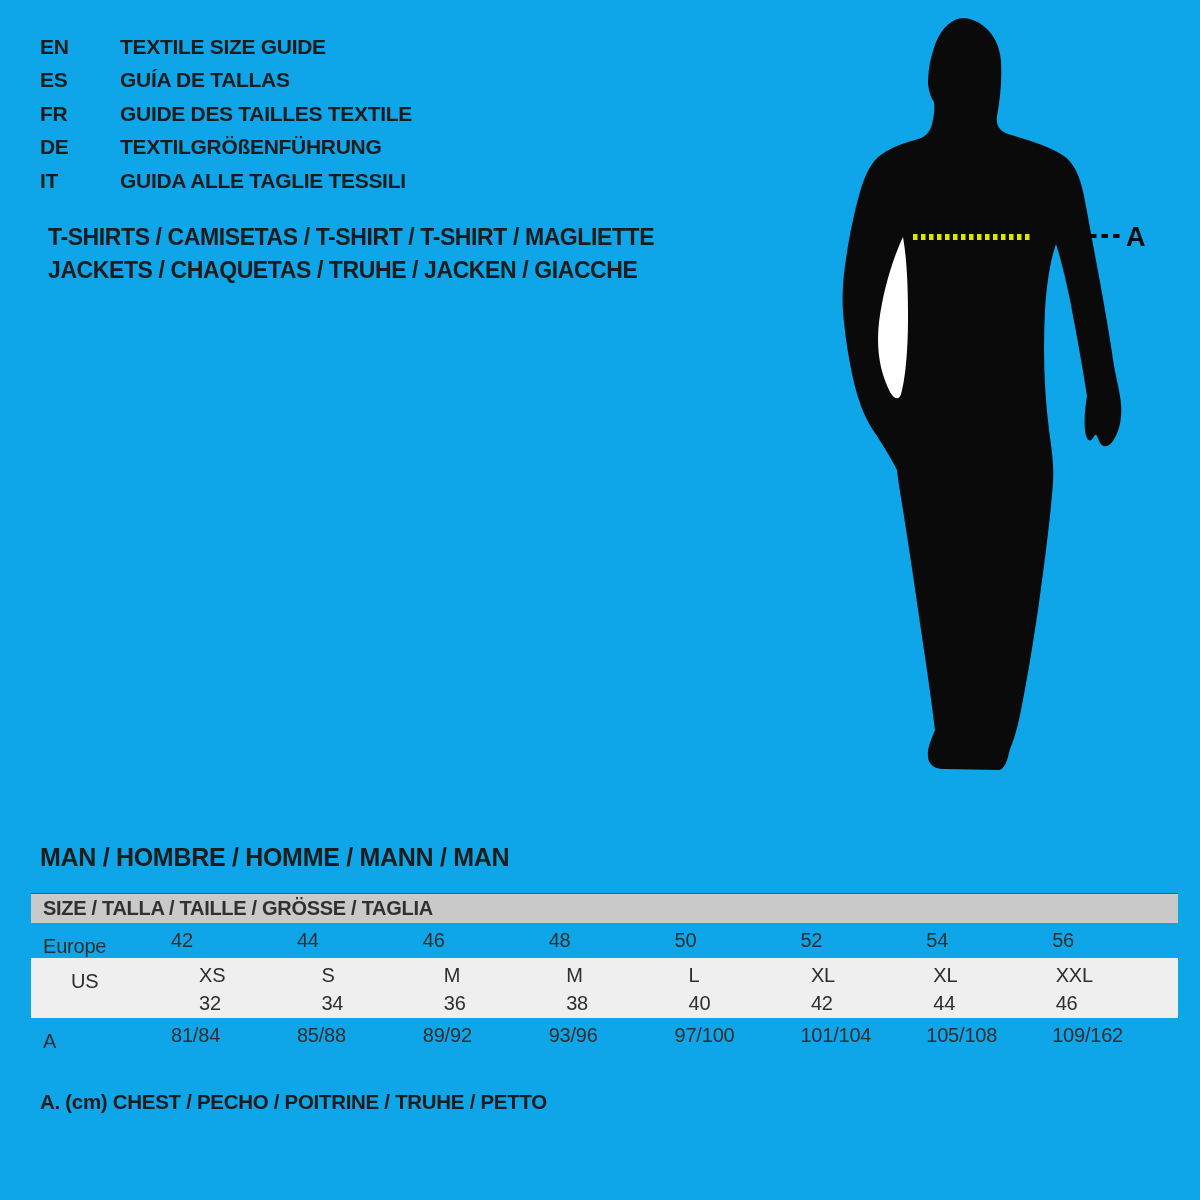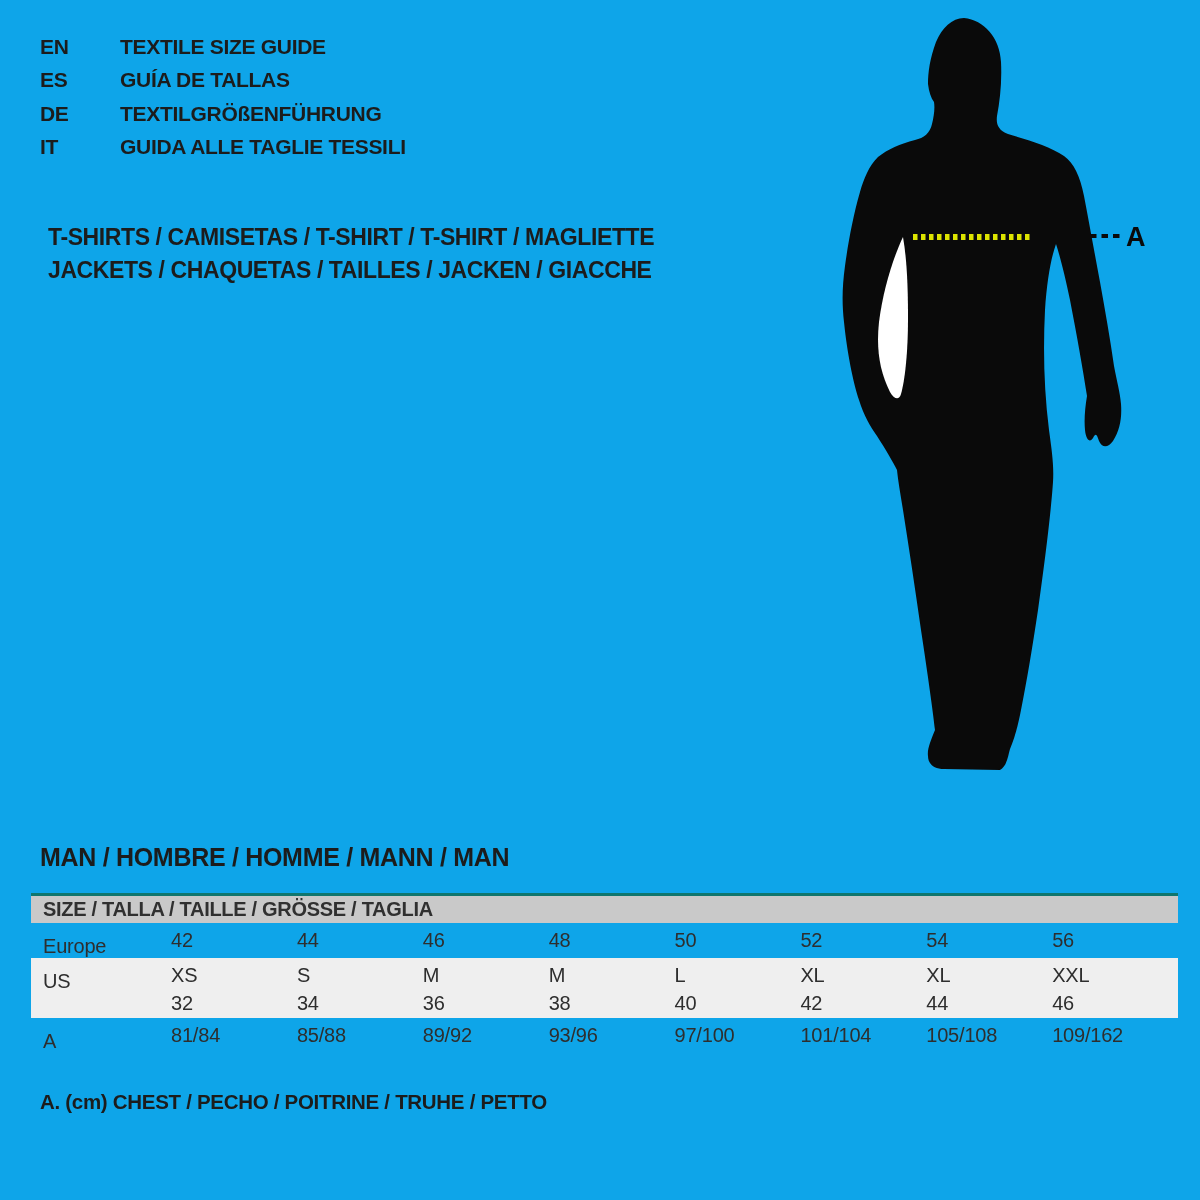--- a/index.html
+++ b/index.html
@@ -73,37 +73,37 @@
     position: absolute;
     left: 31px;
     top: 893px;
     width: 1147px;
     font-size: 20px;
     color: #2e2e2e;
   }
   .size-table .thead {
     height: 30px;
     background: #c9c9c9;
-    border-top: 3px solid #0f766e;
+    border-top: 1px solid #0f766e;
     display: flex;
     align-items: center;
     padding-left: 12px;
     font-size: 20px;
     font-weight: bold;
     color: #303030;
     letter-spacing: -0.3px;
     box-sizing: border-box;
   }
   .size-row {
     display: grid;
     grid-template-columns: 140px repeat(8, 1fr);
     align-items: center;
   }
   .size-row.h35 { height: 35px; }
-  .size-row.h30 { height: 30px; }
+  .size-row.h30 { height: 30px; padding-left: 28px; }
   .size-row.shaded { background: #efefef; }
   .size-row .rlabel {
     padding-left: 12px;
     letter-spacing: -0.2px;
     margin-top: 12px;
   }
   .size-row .cell {
     text-align: left;
     letter-spacing: -0.2px;
   }
@@ -128,32 +128,36 @@
   <div class="lang-block">
     <div class="lang-row">
       <span class="lang-code">EN</span>
       <span class="lang-label">TEXTILE SIZE GUIDE</span>
     </div>
     <div class="lang-row">
       <span class="lang-code">ES</span>
       <span class="lang-label">GUÍA DE TALLAS</span>
     </div>
     <div class="lang-row">
+      <span class="lang-code">FR</span>
+      <span class="lang-label">GUIDE DES TAILLES TEXTILE</span>
+    </div>
+    <div class="lang-row">
       <span class="lang-code">DE</span>
       <span class="lang-label">TEXTILGRÖßENFÜHRUNG</span>
     </div>
     <div class="lang-row">
       <span class="lang-code">IT</span>
       <span class="lang-label">GUIDA ALLE TAGLIE TESSILI</span>
     </div>
   </div>
 
   <div class="category-block">
     <div class="category-line">T-SHIRTS / CAMISETAS / T-SHIRT / T-SHIRT / MAGLIETTE</div>
-    <div class="category-line">JACKETS / CHAQUETAS / TAILLES / JACKEN / GIACCHE</div>
+    <div class="category-line">JACKETS / CHAQUETAS / TRUHE / JACKEN / GIACCHE</div>
   </div>
 
   <div class="figure-wrap">
     <svg width="380" height="800" viewBox="820 0 380 800" xmlns="http://www.w3.org/2000/svg">
       <path fill="#0a0a0a" d="
         M 964 18
         C 984 20 1000 38 1001 62
         C 1002 82 1000 100 997 116
         C 996 124 998 130 1008 134
         C 1028 140 1050 146 1064 156

